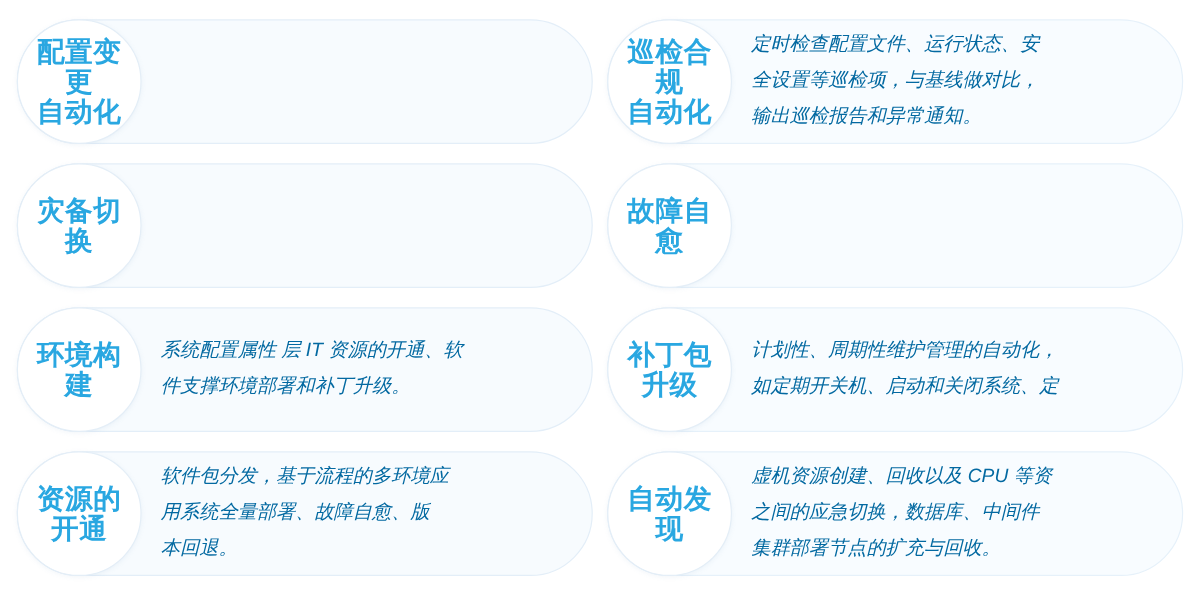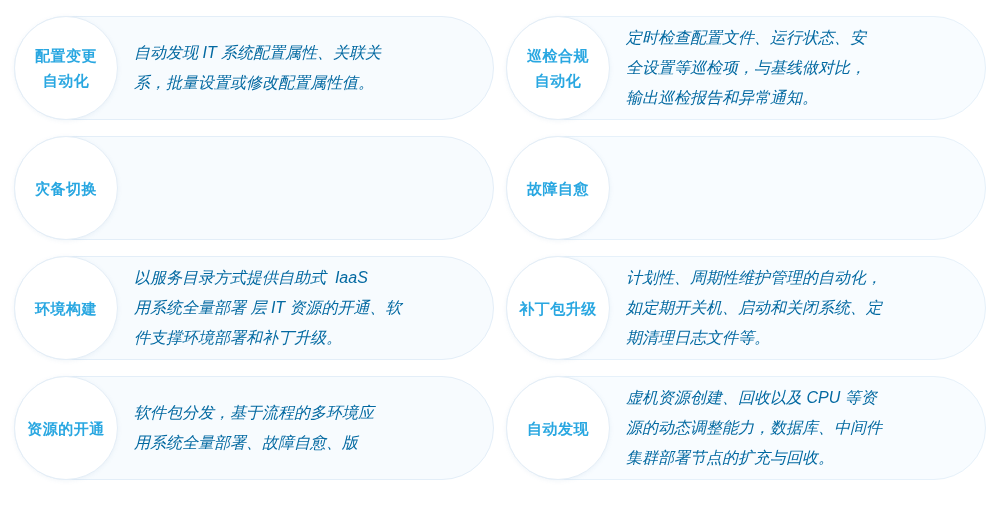--- a/index.html
+++ b/index.html
@@ -51,21 +51,21 @@
     background: #ffffff;
     border: 1px solid #e4eef7;
     box-shadow: 0 1px 4px rgba(120, 160, 200, 0.10);
     display: flex;
     align-items: center;
     justify-content: center;
     box-sizing: border-box;
   }
   .badge-label {
     color: #29a7e1;
-    font-size: 15px;
+    font-size: 23px;
     font-weight: bold;
     line-height: 25px;
     text-align: center;
     letter-spacing: 0.5px;
     width: 80px;
     white-space: pre-line;
   }
   .desc {
     flex: 1 1 auto;
     padding: 0 22px 0 16px;
@@ -85,24 +85,20 @@
 <body>
 
 <div class="board">
   <div class="grid">
 
     <div class="card">
       <div class="badge">
         <div class="badge-label">配置变更
 自动化</div>
       </div>
-      <div class="desc">
-        <span class="desc-line">自动发现 IT 系统配置属性、关联关</span>
-        <span class="desc-line">系，批量设置或修改配置属性值。</span>
-      </div>
     </div>
 
     <div class="card alt">
       <div class="badge">
         <div class="badge-label">巡检合规
 自动化</div>
       </div>
       <div class="desc">
         <span class="desc-line">定时检查配置文件、运行状态、安</span>
         <span class="desc-line">全设置等巡检项，与基线做对比，</span>
@@ -120,52 +116,51 @@
       <div class="badge">
         <div class="badge-label">故障自愈</div>
       </div>
     </div>
 
     <div class="card">
       <div class="badge">
         <div class="badge-label">环境构建</div>
       </div>
       <div class="desc">
-        <span class="desc-line">以服务目录方式提供自助式  IaaS</span>
-        <span class="desc-line">用系统全量部署 层 IT 资源的开通、软</span>
+        <span class="desc-line">系统配置属性 层 IT 资源的开通、软</span>
         <span class="desc-line">件支撑环境部署和补丁升级。</span>
       </div>
     </div>
 
     <div class="card alt">
       <div class="badge">
         <div class="badge-label">补丁包升级</div>
       </div>
       <div class="desc">
         <span class="desc-line">计划性、周期性维护管理的自动化，</span>
         <span class="desc-line">如定期开关机、启动和关闭系统、定</span>
-        <span class="desc-line">期清理日志文件等。</span>
       </div>
     </div>
 
     <div class="card">
       <div class="badge">
         <div class="badge-label">资源的开通</div>
       </div>
       <div class="desc">
         <span class="desc-line">软件包分发，基于流程的多环境应</span>
         <span class="desc-line">用系统全量部署、故障自愈、版</span>
+        <span class="desc-line">本回退。</span>
       </div>
     </div>
 
     <div class="card alt">
       <div class="badge">
         <div class="badge-label">自动发现</div>
       </div>
       <div class="desc">
         <span class="desc-line">虚机资源创建、回收以及 CPU 等资</span>
-        <span class="desc-line">源的动态调整能力，数据库、中间件</span>
+        <span class="desc-line">之间的应急切换，数据库、中间件</span>
         <span class="desc-line">集群部署节点的扩充与回收。</span>
       </div>
     </div>
 
   </div>
 </div>
 
 </body></html>

